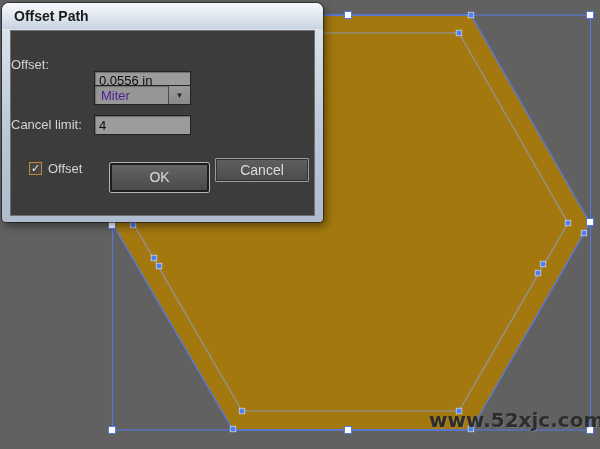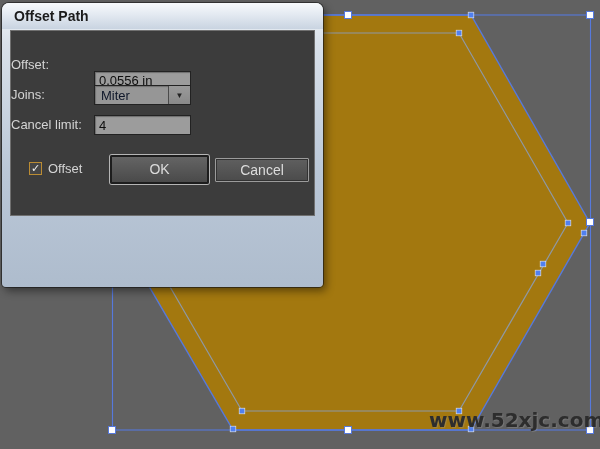--- a/index.html
+++ b/index.html
@@ -14,21 +14,21 @@
   
   #watermark{
     position:absolute;left:429px;top:408px;z-index:2;
     font-family:"DejaVu Sans",sans-serif;font-weight:700;font-size:20px;
     color:#2d2d2d;letter-spacing:0px;
     text-shadow:1px 1px 1px rgba(160,160,160,0.35);
     user-select:none;
   }
   
   #dialog{
-    position:absolute;left:2px;top:3px;width:321px;height:284px;z-index:3;
+    position:absolute;left:2px;top:3px;width:321px;height:219px;z-index:3;
     border-radius:7px 7px 4px 4px;
     background:linear-gradient(180deg,#f2f5f9 0%,#d9e1ea 14%,#bac7d7 60%,#aebccd 100%);
     box-shadow:0 0 0 1px rgba(22,22,22,0.6), 3px 4px 9px rgba(0,0,0,0.45);
   }
   .titlebar{
     height:26px;line-height:27px;padding-left:12px;
     font-size:14px;font-weight:600;color:#1b1b1b;
     border-radius:7px 7px 0 0;
     background:linear-gradient(180deg,#f7fafc 0%,#e3e9f1 45%,#c9d4e1 100%);
   }
@@ -48,41 +48,41 @@
     font-size:13px;color:#0e0e0e;padding:0 4px;margin:0;outline:none;
   }
   #offset-input{top:24px;height:19px;margin-top:16px;}
   #miter-input{top:84px;height:20px;}
   .dropdown{
     position:absolute;left:83px;top:54px;width:97px;height:20px;box-sizing:border-box;
     background:#969696;border:1px solid #222;
     box-shadow:inset 1px 1px 1px rgba(0,0,0,0.25);
     display:flex;align-items:center;cursor:default;
   }
-  .dropdown .dd-value{flex:1;padding-left:6px;font-size:13px;color:#0f172a;}
+  .dropdown .dd-value{flex:1;padding-left:6px;font-size:13px;color:#4c1d95;}
   .dropdown .dd-arrow{
     width:21px;align-self:stretch;display:flex;align-items:center;justify-content:center;
     border-left:1px solid #4a4a4a;background:linear-gradient(#9a9a9a,#898989);
     font-size:8px;color:#222;
   }
   .checkbox{
     position:absolute;left:18px;top:131px;width:13px;height:13px;box-sizing:border-box;
     background:#454545;border:1px solid #bb8c33;
     display:flex;align-items:center;justify-content:center;
     font-size:11px;line-height:11px;color:#f2f2f2;cursor:default;
   }
   .checkbox-label{
     position:absolute;left:37px;top:130px;font-size:13px;color:#d4d4d4;
   }
   .btn{
     position:absolute;box-sizing:border-box;text-align:center;cursor:default;
     font-size:14px;color:#dcdcdc;font-family:"Liberation Sans",sans-serif;
   }
   #ok-button{
-    left:99px;top:124px;width:99px;height:29px;line-height:24px;
+    left:99px;top:132px;width:99px;height:29px;line-height:24px;
     border:2px solid #1d1d1d;border-radius:2px;
     box-shadow:0 0 0 1px #b5b5b5;
     background:linear-gradient(#646464,#4a4a4a);
   }
   #cancel-button{
     left:204px;top:127px;width:94px;height:24px;line-height:22px;
     border:1px solid #9b9b9b;border-radius:1px;
     box-shadow:inset 0 0 0 1px #323232;
     background:linear-gradient(#5f5f5f,#4b4b4b);
   }
@@ -123,21 +123,20 @@
   <div id="dialog">
     <div class="titlebar">
       <span>Offset Path</span>
     </div>
 
     <div class="panel">
 
       <div class="row-label" style="top:26px">Offset:</div>
       <input id="offset-input" class="field" type="text" value="0.0556 in" style="">
 
-      <div class="row-label" style="top:56px">Joins:</div>
       <div class="dropdown">
         <span class="dd-value">Miter</span>
         <span class="dd-arrow">▼</span>
       </div>
 
       <div class="row-label" style="top:86px">Cancel limit:</div>
       <input id="miter-input" class="field" type="text" value="4" style="">
 
       <div class="checkbox">
         <span>✓</span>

